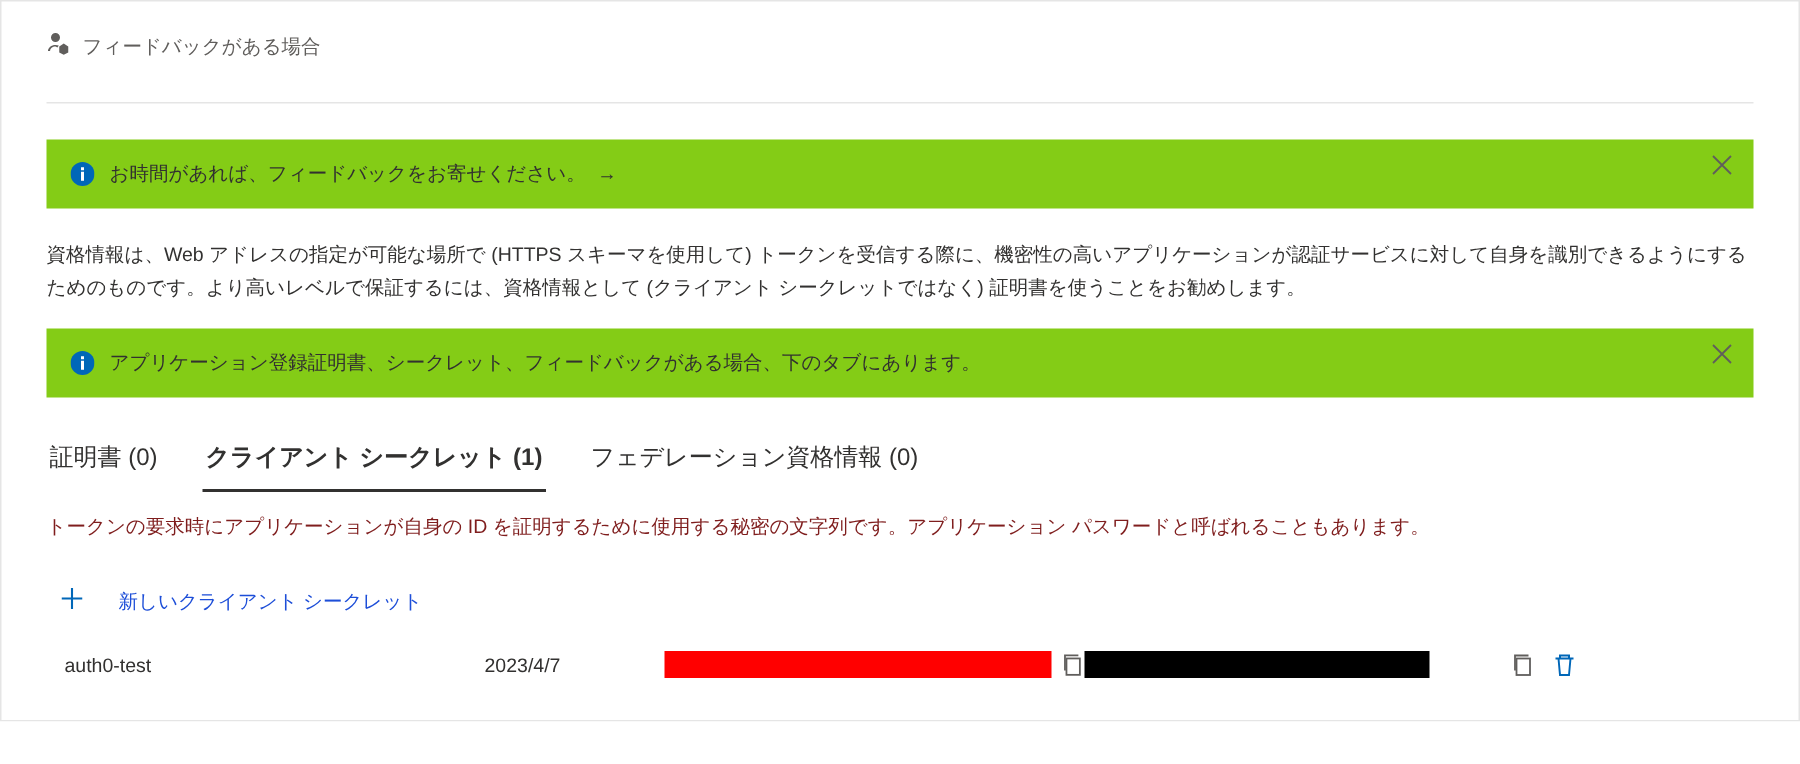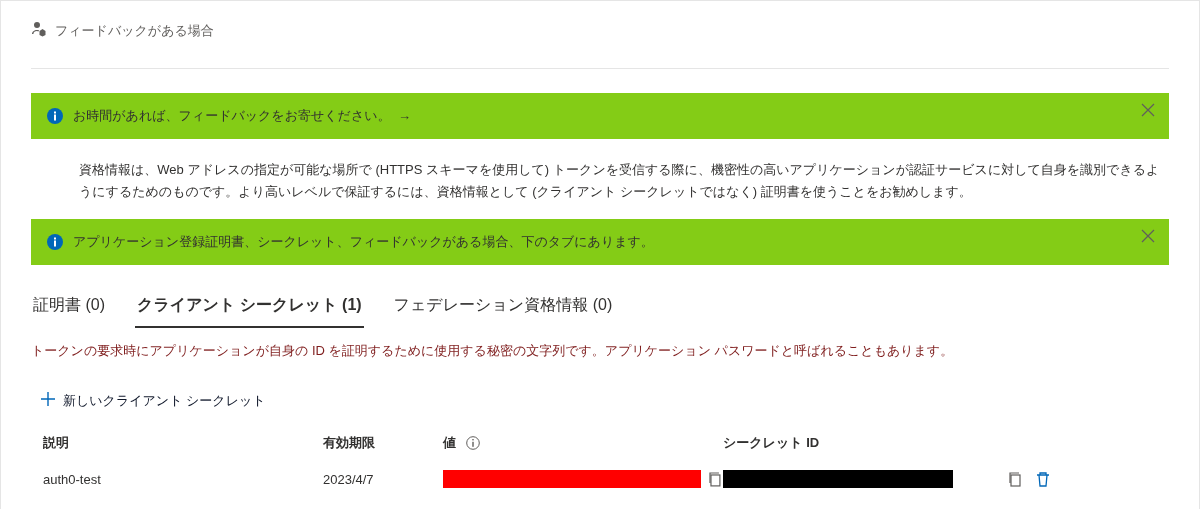--- a/index.html
+++ b/index.html
@@ -42,21 +42,20 @@
       width: 14px; height: 14px;
       cursor: pointer;
       color: #605e5c;
     }
     .info-bar .arrow { margin-left: 4px; }
 
     .body-text {
       padding: 20px 0 16px 0;
       line-height: 1.7;
       color: #323130;
-      margin-left: 48px;
     }
 
     .tabs {
       display: flex;
       gap: 28px;
       margin-top: 20px;
     }
     .tab {
       padding: 10px 2px;
       cursor: pointer;
@@ -69,22 +68,22 @@
     }
 
     .tab-desc {
       padding: 14px 0 10px 0;
       color: #7f1d1d;
     }
 
     .new-secret {
       display: flex;
       align-items: flex-start;
-      gap: 8px;
-      color: #0f172a;
+      gap: 24px;
+      color: #1d4ed8;
       padding: 22px 0 16px 10px;
       cursor: pointer;
       font-size: 13px;
     }
     .new-secret svg { width: 14px; height: 14px; }
 
     .table {
       width: 100%;
     }
     .thead, .trow {
@@ -193,36 +192,20 @@
   <div class="new-secret">
     <span>
       <svg viewBox="0 0 14 14">
           <path d="M7 0v14M0 7h14" stroke="#0067b8" stroke-width="1.4"></path>
         </svg>
     </span>
     <span>新しいクライアント シークレット</span>
   </div>
 
   <div class="table">
-    <div class="thead">
-      <div class="col-desc">説明</div>
-      <div class="col-expiry">有効期限</div>
-      <div class="col-value">
-        <span>値</span>
-        <span class="info-circle-sm">
-          <svg viewBox="0 0 14 14">
-              <circle cx="7" cy="7" r="6.3" fill="none" stroke="#605e5c" stroke-width="1"></circle>
-              <rect x="6.3" y="5.8" width="1.4" height="5" fill="#605e5c"></rect>
-              <rect x="6.3" y="3" width="1.4" height="1.4" fill="#605e5c"></rect>
-            </svg>
-        </span>
-      </div>
-      <div class="col-secretid">シークレット ID</div>
-      <div class="col-actions"></div>
-    </div>
 
     <div class="trow">
       <div class="col-desc">auth0-test</div>
       <div class="col-expiry">2023/4/7</div>
       <div class="col-value">
         <div class="redacted-red"></div>
         <span class="copy-icon">
           <svg viewBox="0 0 16 16">
               <rect x="4" y="4" width="9" height="11" fill="none" stroke="#605e5c" stroke-width="1.2"></rect>
               <path d="M3 12V2h9" fill="none" stroke="#605e5c" stroke-width="1.2"></path>

